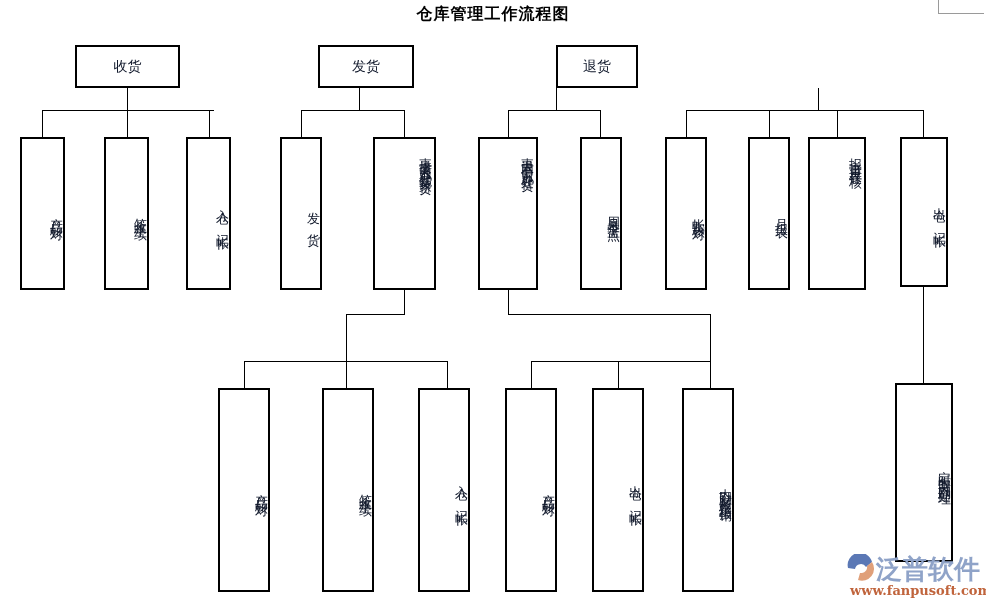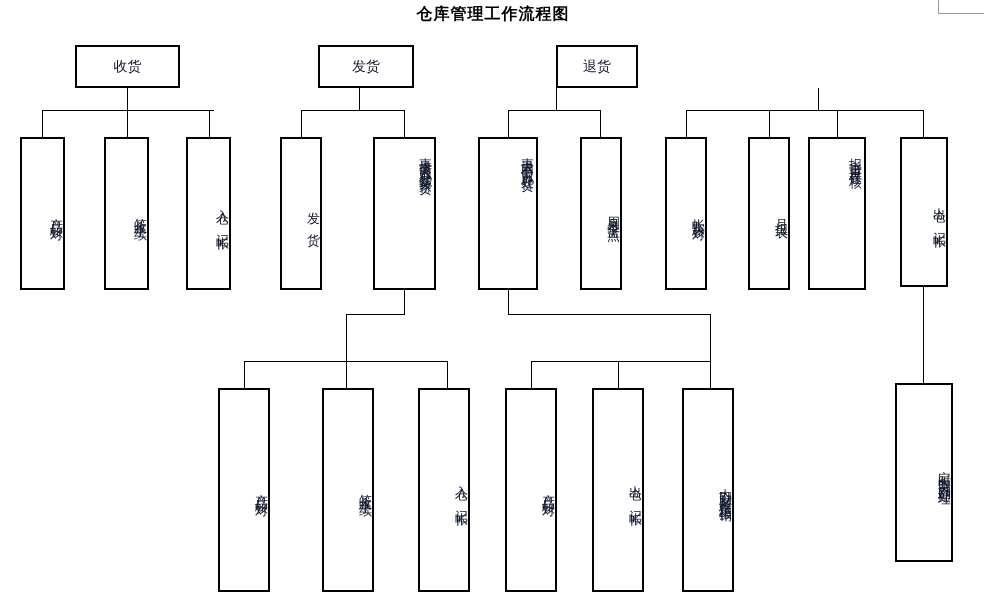--- a/index.html
+++ b/index.html
@@ -238,14 +238,22 @@
   </div>
 
   <div class="node vert c1" style="left:682px;top:388px;width:52px;height:204px;">
     <span class="col">内勤财务核定报销</span>
   </div>
 
   <div class="node vert c1" style="left:895px;top:383px;width:58px;height:179px;">
     <span class="col">定时寄回内勤处理</span>
   </div>
 
+  <div class="watermark">
+    <svg class="wm-mark" viewBox="0 0 30 28">
+      <path d="M2 14 A12 12 0 0 1 26 8 L20 13 A6 6 0 0 0 9 15 Z" fill="#5b78b5"></path>
+      <path d="M26 8 A12 12 0 0 1 12 26 L14 19 A6 6 0 0 0 21 12 Z" fill="#e0a07a"></path>
+    </svg>
+    <div class="wm-text">泛普软件</div>
+    <div class="wm-url">www.fanpusoft.com</div>
+  </div>
 
 </div>
 
 </body></html>

